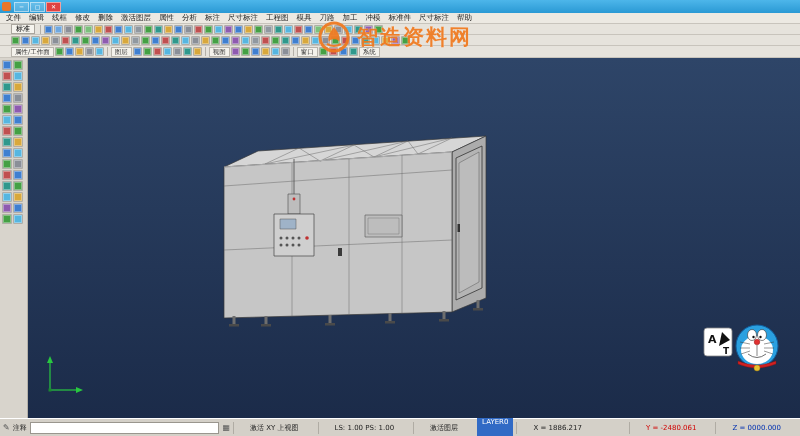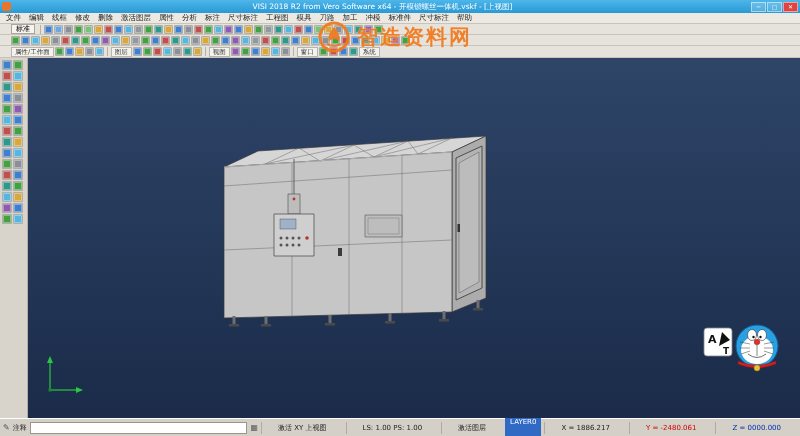--- a/index.html
+++ b/index.html
@@ -37,31 +37,30 @@
   .watermark{position:absolute;left:316px;top:19px;display:flex;align-items:center;gap:5px;z-index:40;opacity:.92;pointer-events:none;}
   .watermark-text{font-size:21px;font-weight:bold;color:#f0791e;letter-spacing:2px;white-space:nowrap;text-shadow:0 0 1px rgba(255,255,255,.6);}
 
   
   .statusbar{height:18px;background:#d4d0c8;border-top:1px solid #fff;display:flex;align-items:center;font-size:7px;color:#222;padding:0 3px;gap:3px;flex:none;}
   .sb-icon{font-size:8px;line-height:8px;color:#555;flex:none;}
   .sb-label{white-space:nowrap;}
   .note-input{flex:1;height:12px;background:#fff;border:1px solid #9a968e;min-width:40px;}
   .sb-seg{padding:0 16px;border-left:1px solid #b0aca4;white-space:nowrap;height:12px;line-height:12px;}
   .layer-combo{background:#316ac5;color:#fff;padding:0 5px;height:24px;line-height:12px;white-space:nowrap;}
-  .coord-y{color:#d00000;}
+  .coord-y{color:#d00000;margin-left:28px;}
   .coord-z{color:#0030b0;}
 </style>
 </head>
 <body>
 
 <div class="app">
 
   <div class="titlebar">
     <span class="app-icon"></span>
-    <span class="title-text">VISI 2018 R2 from Vero Software x64 - 开模锁螺丝一体机.vskf - [上视图]</span>
     <span class="winbtns">
       <span class="winbtn">─</span>
       <span class="winbtn">▢</span>
       <span class="winbtn close">✕</span>
     </span>
   </div>
 
   <div class="menubar">
       <span class="menu-item">文件</span>
       <span class="menu-item">编辑</span>

